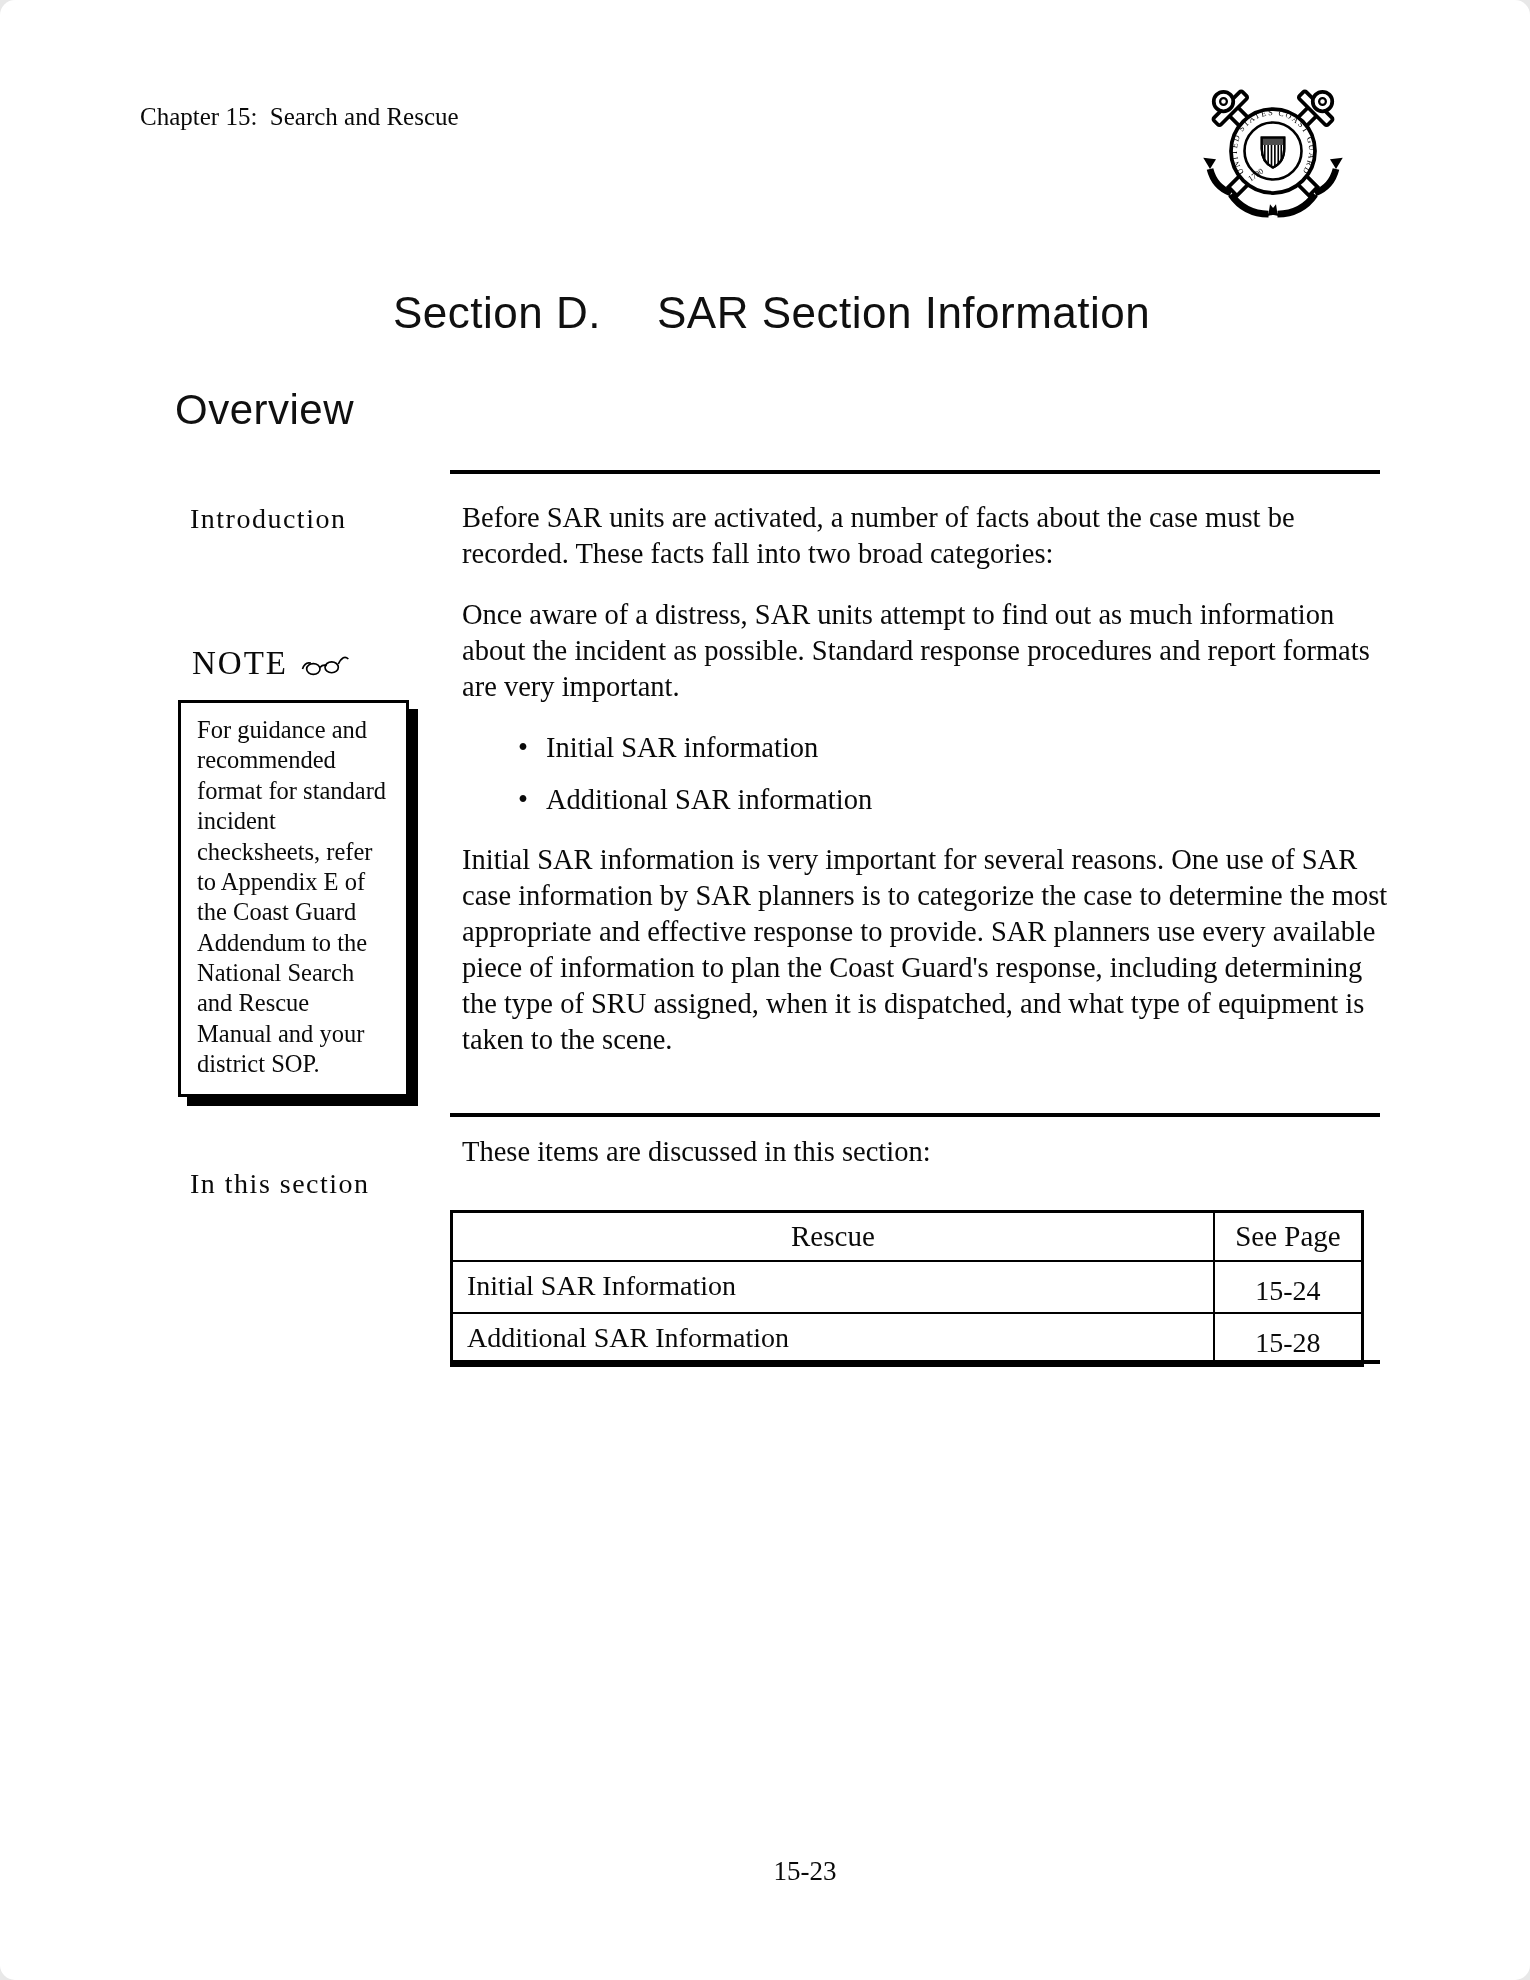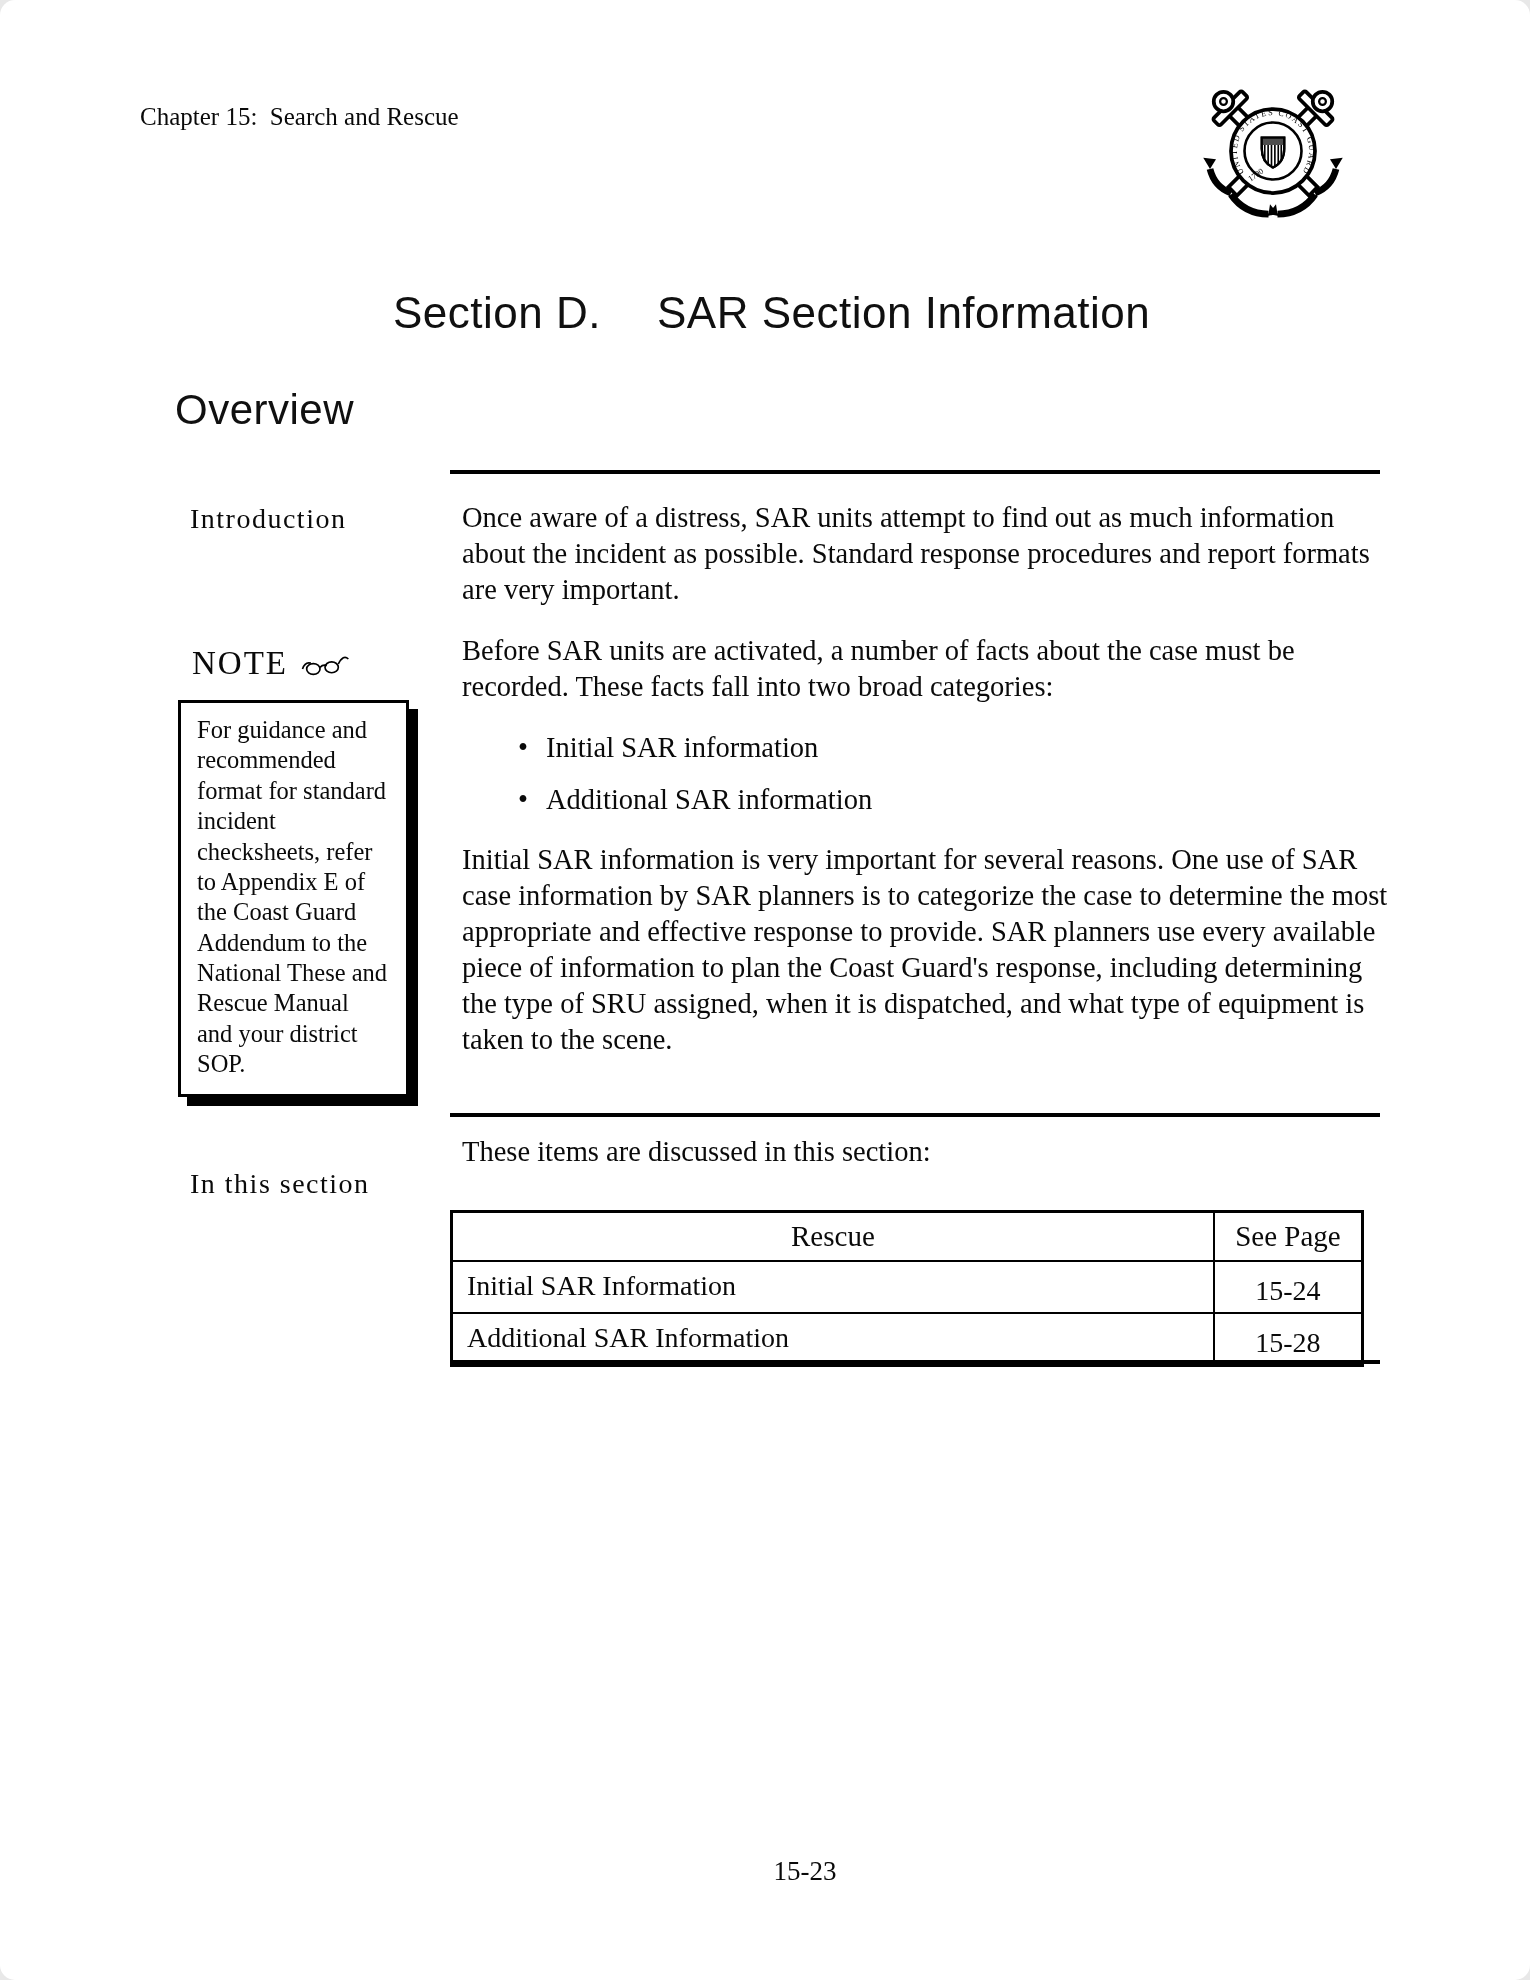--- a/index.html
+++ b/index.html
@@ -169,26 +169,26 @@
     <svg width="50" height="26" viewBox="0 0 60 30" fill="none" stroke="#000000" stroke-width="2">
       <path d="M3,21 Q6,12 13,14"></path>
       <ellipse cx="16" cy="21" rx="8" ry="6.5"></ellipse>
       <path d="M24,19 Q28,15 32,17"></path>
       <ellipse cx="38" cy="19" rx="8" ry="6.5"></ellipse>
       <path d="M46,15 Q52,3 58,9"></path>
     </svg>
   </div>
 
   <div class="note-box">
-    <span>For guidance and recommended format for standard incident checksheets, refer to Appendix E of the Coast Guard Addendum to the National These and Rescue Manual and your district SOP.</span>
+    <span>For guidance and recommended format for standard incident checksheets, refer to Appendix E of the Coast Guard Addendum to the National Search and Rescue Manual and your district SOP.</span>
   </div>
 
   <div class="body-col">
+    <p>Before SAR units are activated, a number of facts about the case must be recorded. These facts fall into two broad categories:</p>
     <p>Once aware of a distress, SAR units attempt to find out as much information about the incident as possible. Standard response procedures and report formats are very important.</p>
-    <p>Before SAR units are activated, a number of facts about the case must be recorded. These facts fall into two broad categories:</p>
     <ul class="bullet-list">
       <li>
         <span class="bullet-glyph">•</span>
         <span>Initial SAR information</span>
       </li>
       <li>
         <span class="bullet-glyph">•</span>
         <span>Additional SAR information</span>
       </li>
     </ul>

